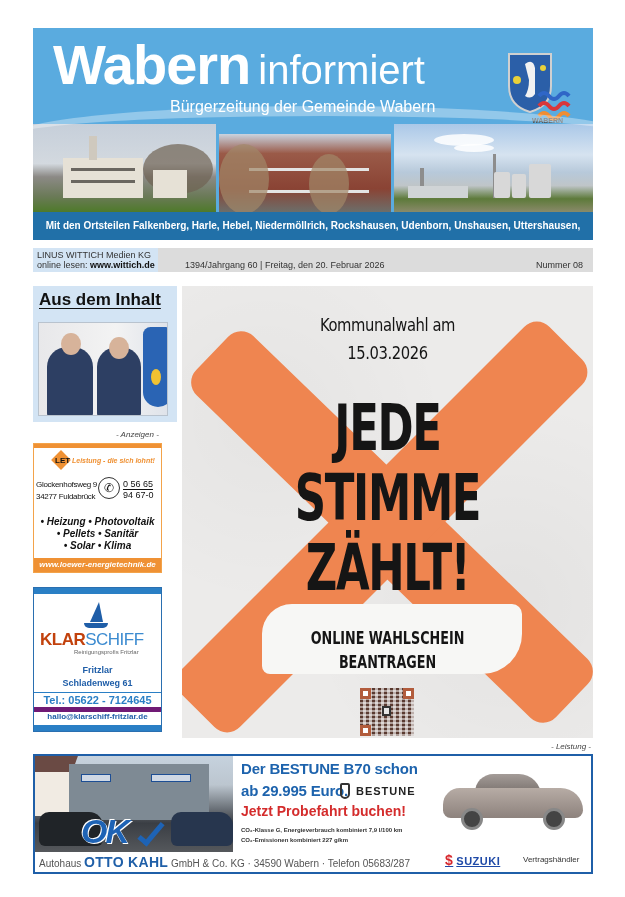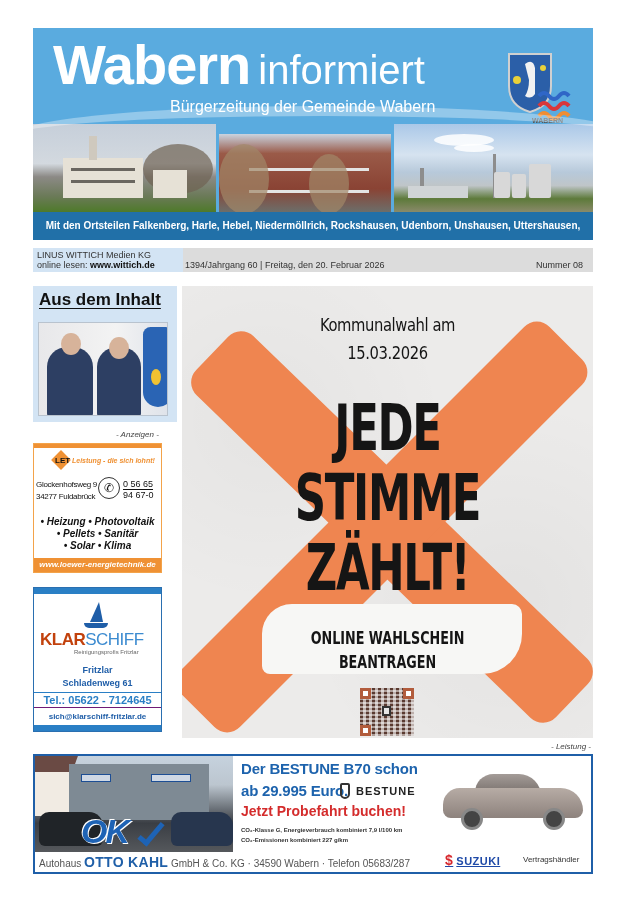--- a/index.html
+++ b/index.html
@@ -23,21 +23,21 @@
   .bldg { position: absolute; background: #e6e1d6; }
   .win { position: absolute; background: #6a6660; }
   .tower { position: absolute; background: #d8d8d8; border-radius: 2px; }
   .chimney { position: absolute; background: #8d8d8d; }
   .smoke { position: absolute; background: rgba(255,255,255,0.85); border-radius: 50%; }
   .tree { position: absolute; border-radius: 50%; background: #6f6352; opacity: .7; }
   .strip { position: absolute; left: 0; top: 184px; width: 560px; height: 28px; background: #2170a8; color: #fff; font-size: 10px; font-weight: bold; text-align: center; line-height: 28px; }
 
   
   .infobar { position: absolute; left: 33px; top: 248px; width: 560px; height: 24px; background: #dcdcdc; font-size: 9px; color: #333; }
-  .infobar .pub { position: absolute; left: 0; top: 0; width: 150px; height: 24px; background: #d3e4f4; padding: 2px 0 0 4px; line-height: 10px; }
+  .infobar .pub { position: absolute; left: 0; top: 0; width: 125px; height: 24px; background: #d3e4f4; padding: 2px 0 0 4px; line-height: 10px; }
   .infobar .pub b { font-weight: bold; color: #111; }
   .infobar .issue { position: absolute; left: 152px; top: 12px; }
   .infobar .num { position: absolute; right: 10px; top: 12px; }
 
   
   .toc { position: absolute; left: 33px; top: 286px; width: 144px; height: 136px; background: #d3e4f4; }
   .toc-title { position: absolute; left: 6px; top: 4px; font-size: 17px; font-weight: bold; color: #111; text-decoration: underline; text-underline-offset: 3px; }
   .toc-photo { position: absolute; left: 5px; top: 36px; width: 130px; height: 94px; background: linear-gradient(90deg, #e8e8ea 0%, #f3f3f3 60%, #dfe3ea 100%); overflow: hidden; border: 1px solid #b9c3ce; }
   .person { position: absolute; bottom: -2px; width: 46px; height: 70px; background: #2d3f63; border-radius: 20px 20px 4px 4px; }
   .head { position: absolute; width: 20px; height: 22px; background: #d7b39a; border-radius: 50%; }
@@ -60,21 +60,21 @@
 
   .ad-klar { position: absolute; left: 33px; top: 587px; width: 129px; height: 145px; background: #fff; border: 1px solid #2a6fb0; }
   .ad-klar .bar { position: absolute; left: 0; width: 100%; height: 6px; background: #2a7fc5; }
   .ad-klar .boat { position: absolute; left: 56px; top: 14px; width: 0; height: 0; border-left: 9px solid transparent; border-right: 4px solid transparent; border-bottom: 20px solid #1f5ea8; }
   .ad-klar .hull { position: absolute; left: 50px; top: 35px; width: 24px; height: 5px; background: #1f5ea8; border-radius: 0 0 8px 8px; }
   .ad-klar .brand { position: absolute; left: 6px; top: 42px; font-size: 17px; letter-spacing: -0.5px; }
   .ad-klar .brand .k { color: #c2410c; font-weight: bold; }
   .ad-klar .brand .s { color: #3c8bd0; }
   .ad-klar .sub { position: absolute; left: 40px; top: 61px; font-size: 6px; color: #666; }
   .ad-klar .city { position: absolute; left: 0; top: 76px; width: 100%; text-align: center; font-size: 9px; font-weight: bold; color: #1f5ea8; line-height: 13px; }
-  .ad-klar .tel { position: absolute; left: 0; top: 104px; width: 100%; text-align: center; font-size: 11px; font-weight: bold; color: #2a7fc5; border-top: 1px solid #2a7fc5; border-bottom: 1px solid #701a75; margin: 0; padding: 1px 0; }
+  .ad-klar .tel { position: absolute; left: 0; top: 104px; width: 100%; text-align: center; font-size: 11px; font-weight: bold; color: #2a7fc5; border-top: 1px solid #2a7fc5; border-bottom: 5px solid #701a75; margin: 0; padding: 1px 0; }
   .ad-klar .mail { position: absolute; left: 0; top: 124px; width: 100%; text-align: center; font-size: 8px; font-weight: bold; color: #1f5ea8; }
 
   
   .poster { position: absolute; left: 182px; top: 286px; width: 411px; height: 452px; background: #ecebea; overflow: hidden; }
   .poster .texture { position: absolute; inset: 0; background: radial-gradient(circle at 20% 30%, rgba(0,0,0,0.03) 0, transparent 40%), radial-gradient(circle at 80% 70%, rgba(0,0,0,0.04) 0, transparent 45%); }
   .stroke { position: absolute; background: #ef8550; border-radius: 18px; }
   .stroke.a { left: 20px; top: 200px; width: 500px; height: 82px; transform: rotate(44deg); transform-origin: center; left: -40px; }
   .stroke.b { left: -60px; top: 200px; width: 520px; height: 82px; transform: rotate(-45deg); }
   .brush-white { position: absolute; left: 80px; top: 318px; width: 260px; height: 70px; background: #f7f7f5; border-radius: 30px 10px 40px 8px; }
   .poster-line { position: absolute; left: 0; width: 100%; text-align: center; color: #151515; font-family: "DejaVu Sans", sans-serif; }
@@ -221,21 +221,21 @@
   <div class="bar" style="top:0;"></div>
   <div class="boat"></div>
   <div class="hull"></div>
   <div class="brand"><span class="k">KLAR</span><span class="s">SCHIFF</span></div>
   <div class="sub">Reinigungsprofis Fritzlar</div>
   <div class="city">
     <div>Fritzlar</div>
     <div>Schladenweg 61</div>
   </div>
   <div class="tel">Tel.: 05622 - 7124645</div>
-  <div class="mail">sich@klarschiff-fritzlar.de</div>
+  <div class="mail">hallo@klarschiff-fritzlar.de</div>
   <div class="bar" style="bottom:0;"></div>
 </div>
 
 <div class="poster">
   <div class="texture"></div>
   <div class="stroke a"></div>
   <div class="stroke b"></div>
   <div class="brush-white"></div>
   <div class="poster-line p-head1">Kommunalwahl am</div>
   <div class="poster-line p-head2">15.03.2026</div>

